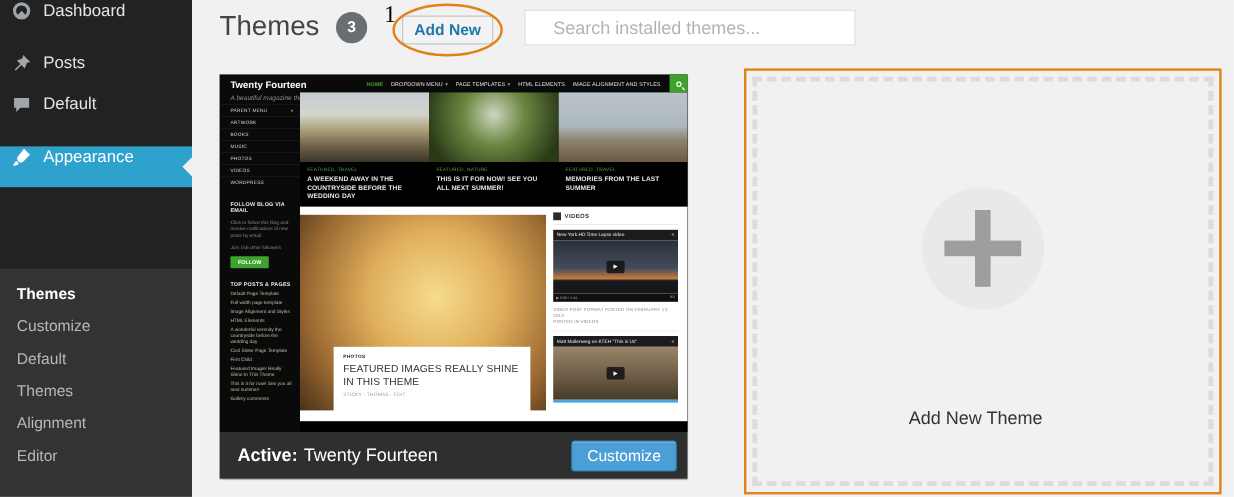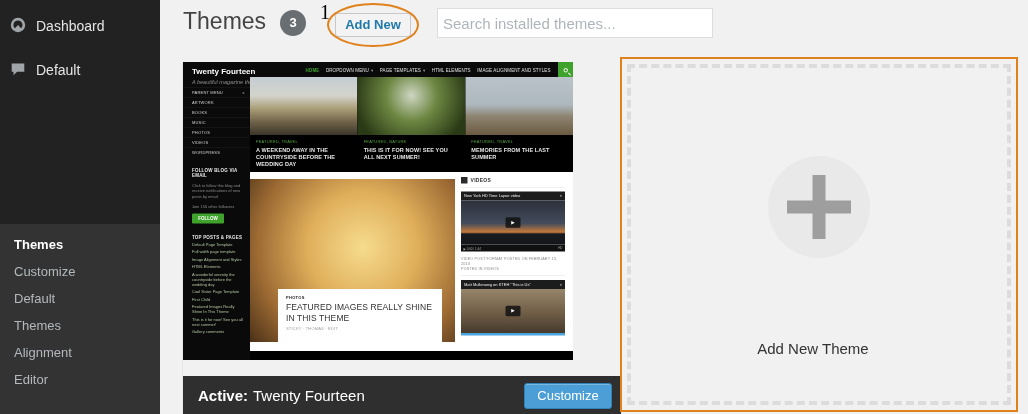--- a/index.html
+++ b/index.html
@@ -1,49 +1,49 @@
 <!DOCTYPE html>
 <html><head>
 <meta charset="utf-8">
 <style>
   * { box-sizing: border-box; margin: 0; padding: 0; }
   html,body { width:1028px; height:414px; overflow:hidden; }
   body { font-family:"Liberation Sans", sans-serif; background:#f1f1f1; position:relative; }
 
   
   .sidebar { position:absolute; left:0; top:0; width:160px; height:414px; background:#222; z-index:5; }
-  .mi { height:34px; display:flex; align-items:flex-end; gap:9px; padding-left:9px; font-size:14px; color:#e5e5e5; cursor:pointer; position:relative; }
+  .mi { height:34px; display:flex; align-items:flex-start; gap:9px; padding-left:9px; font-size:14px; color:#e5e5e5; cursor:pointer; position:relative; }
   .mi svg { width:18px; height:18px; fill:#a0a5aa; flex:0 0 auto; }
   .mi.sep { height:10px; }
   .mi.active { background:#2ea2cc; color:#fff; }
   .mi.active svg { fill:#fff; }
   .mi .notch { position:absolute; right:0; top:50%; margin-top:-8px; width:0; height:0;
                border:8px solid transparent; border-right-color:#f1f1f1; }
   .submenu { background:#333; padding:7px 0 12px; position:absolute; top:224px; left:0; right:0; bottom:0; }
   .smi { height:27px; line-height:27px; padding-left:14px; font-size:13px; color:#b4b9be; cursor:pointer; }
   .smi.current { color:#fff; font-weight:bold; }
 
   
   .page-title { position:absolute; left:183px; top:8px; font-size:23px; font-weight:400; color:#444; }
   .count-badge { position:absolute; left:280px; top:10px; width:26px; height:26px; border-radius:50%;
                  background:#696e73; color:#fff; font-size:13px; font-weight:bold; text-align:center; line-height:26px; }
   .step-num { position:absolute; left:320px; top:1px; font-family:"Liberation Serif", serif; font-size:20px; color:#000; z-index:9; }
   .add-new-btn { position:absolute; left:335px; top:13px; width:76px; height:24px; background:#f3f3f3;
                  border:1px solid #c8c8c8; border-radius:3px; color:#2079a8; font-size:13px; font-weight:bold;
                  text-align:center; line-height:22px; cursor:pointer; z-index:7; }
   .ellipse-annot { position:absolute; left:326px; top:2px; z-index:8; pointer-events:none; }
   .search-box { position:absolute; left:437px; top:8px; width:276px; height:30px; border:1px solid #ddd;
-                background:#fff; padding:0 5px; font-size:15px; color:#32373c; font-family:"Liberation Sans",sans-serif; }
+                background:#fff; padding:0 23px; font-size:15px; color:#32373c; font-family:"Liberation Sans",sans-serif; }
   .search-box::placeholder { color:#aeb5ba; opacity:1; }
 
   
-  .theme-card { position:absolute; left:183px; top:62px; width:438px; box-shadow:0 1px 1px rgba(0,0,0,.25); }
+  .theme-card { position:absolute; left:183px; top:62px; width:390px; box-shadow:0 1px 1px rgba(0,0,0,.25); }
   .preview { width:390px; height:298px; background:#0a0a0a; overflow:hidden; position:relative; cursor:pointer; }
   .pv-inner { width:780px; height:596px; transform:scale(.5); transform-origin:0 0; position:relative; }
-  .card-footer { height:39px; background:#2f2f2f; display:flex; align-items:center; padding-left:15px; color:#fff; font-size:15px;margin-top:16px; }
+  .card-footer { height:39px; background:#2f2f2f; display:flex; align-items:center; padding-left:15px; color:#fff; font-size:15px; }
   .card-footer b { margin-right:5px; }
   .customize-btn { margin-left:auto; margin-right:9px; width:88px; height:26px; background:#4b9fd6; border:1px solid #3182b5;
                    border-radius:3px; color:#fff; font-size:13px; text-align:center; line-height:24px; cursor:pointer;
                    box-shadow:inset 0 1px 0 rgba(255,255,255,.25); }
 
   
   .pv-title { position:absolute; left:18px; top:9px; font-size:16px; font-weight:bold; color:#fff; }
   .pv-tagline { position:absolute; left:18px; top:34px; font-size:11px; font-style:italic; color:#8f8f8f; }
   .pv-nav { position:absolute; right:0; top:0; height:32px; display:flex; align-items:center; gap:13px; font-size:9px; color:#e2e2e2; letter-spacing:.2px; white-space:nowrap; }
   .pv-nav .home { color:#3fa22c; font-weight:bold; }
@@ -111,25 +111,38 @@
 <aside class="sidebar">
   <div class="mi">
     <svg viewBox="0 0 20 20">
         <path fill-rule="evenodd" d="M10 2a8 8 0 1 0 0 16A8 8 0 0 0 10 2zm0 3a5 5 0 0 1 5 5c0 1.5-.6 2.8-1.6 3.7L10 10l-3.4 3.7A5 5 0 0 1 10 5z"></path>
       </svg>
     <span>Dashboard</span>
   </div>
   <div class="mi sep"></div>
   <div class="mi">
     <svg viewBox="0 0 20 20">
+        <path d="M11.5 2l6.5 6.5-3.2 1-1.8 5-3.2-3.2L4.6 16.5l-1-1 5.2-5.2L5.6 7.1l5-1.9z"></path>
+      </svg>
+    <span>Posts</span>
+  </div>
+  <div class="mi">
+    <svg viewBox="0 0 20 20">
         <path d="M3 4h14v9H9l-4 4v-4H3z"></path>
       </svg>
     <span>Default</span>
   </div>
   <div class="mi sep"></div>
+  <div class="mi active">
+    <svg viewBox="0 0 20 20">
+        <path d="M12.2 2.2l5.6 5.6-6.6 6.6c-1 1-3.2.6-4.3-.5s-1.5-3.3-.5-4.3zM5.3 13.6c-1.5.6-2.4 2.9-3.3 4.2 1.9.4 4.8-.4 5.5-1.9z"></path>
+      </svg>
+    <span>Appearance</span>
+    <span class="notch"></span>
+  </div>
   <nav class="submenu">
     <div class="smi current">Themes</div>
     <div class="smi">Customize</div>
     <div class="smi">Default</div>
     <div class="smi">Themes</div>
     <div class="smi">Alignment</div>
     <div class="smi">Editor</div>
   </nav>
 </aside>
 

